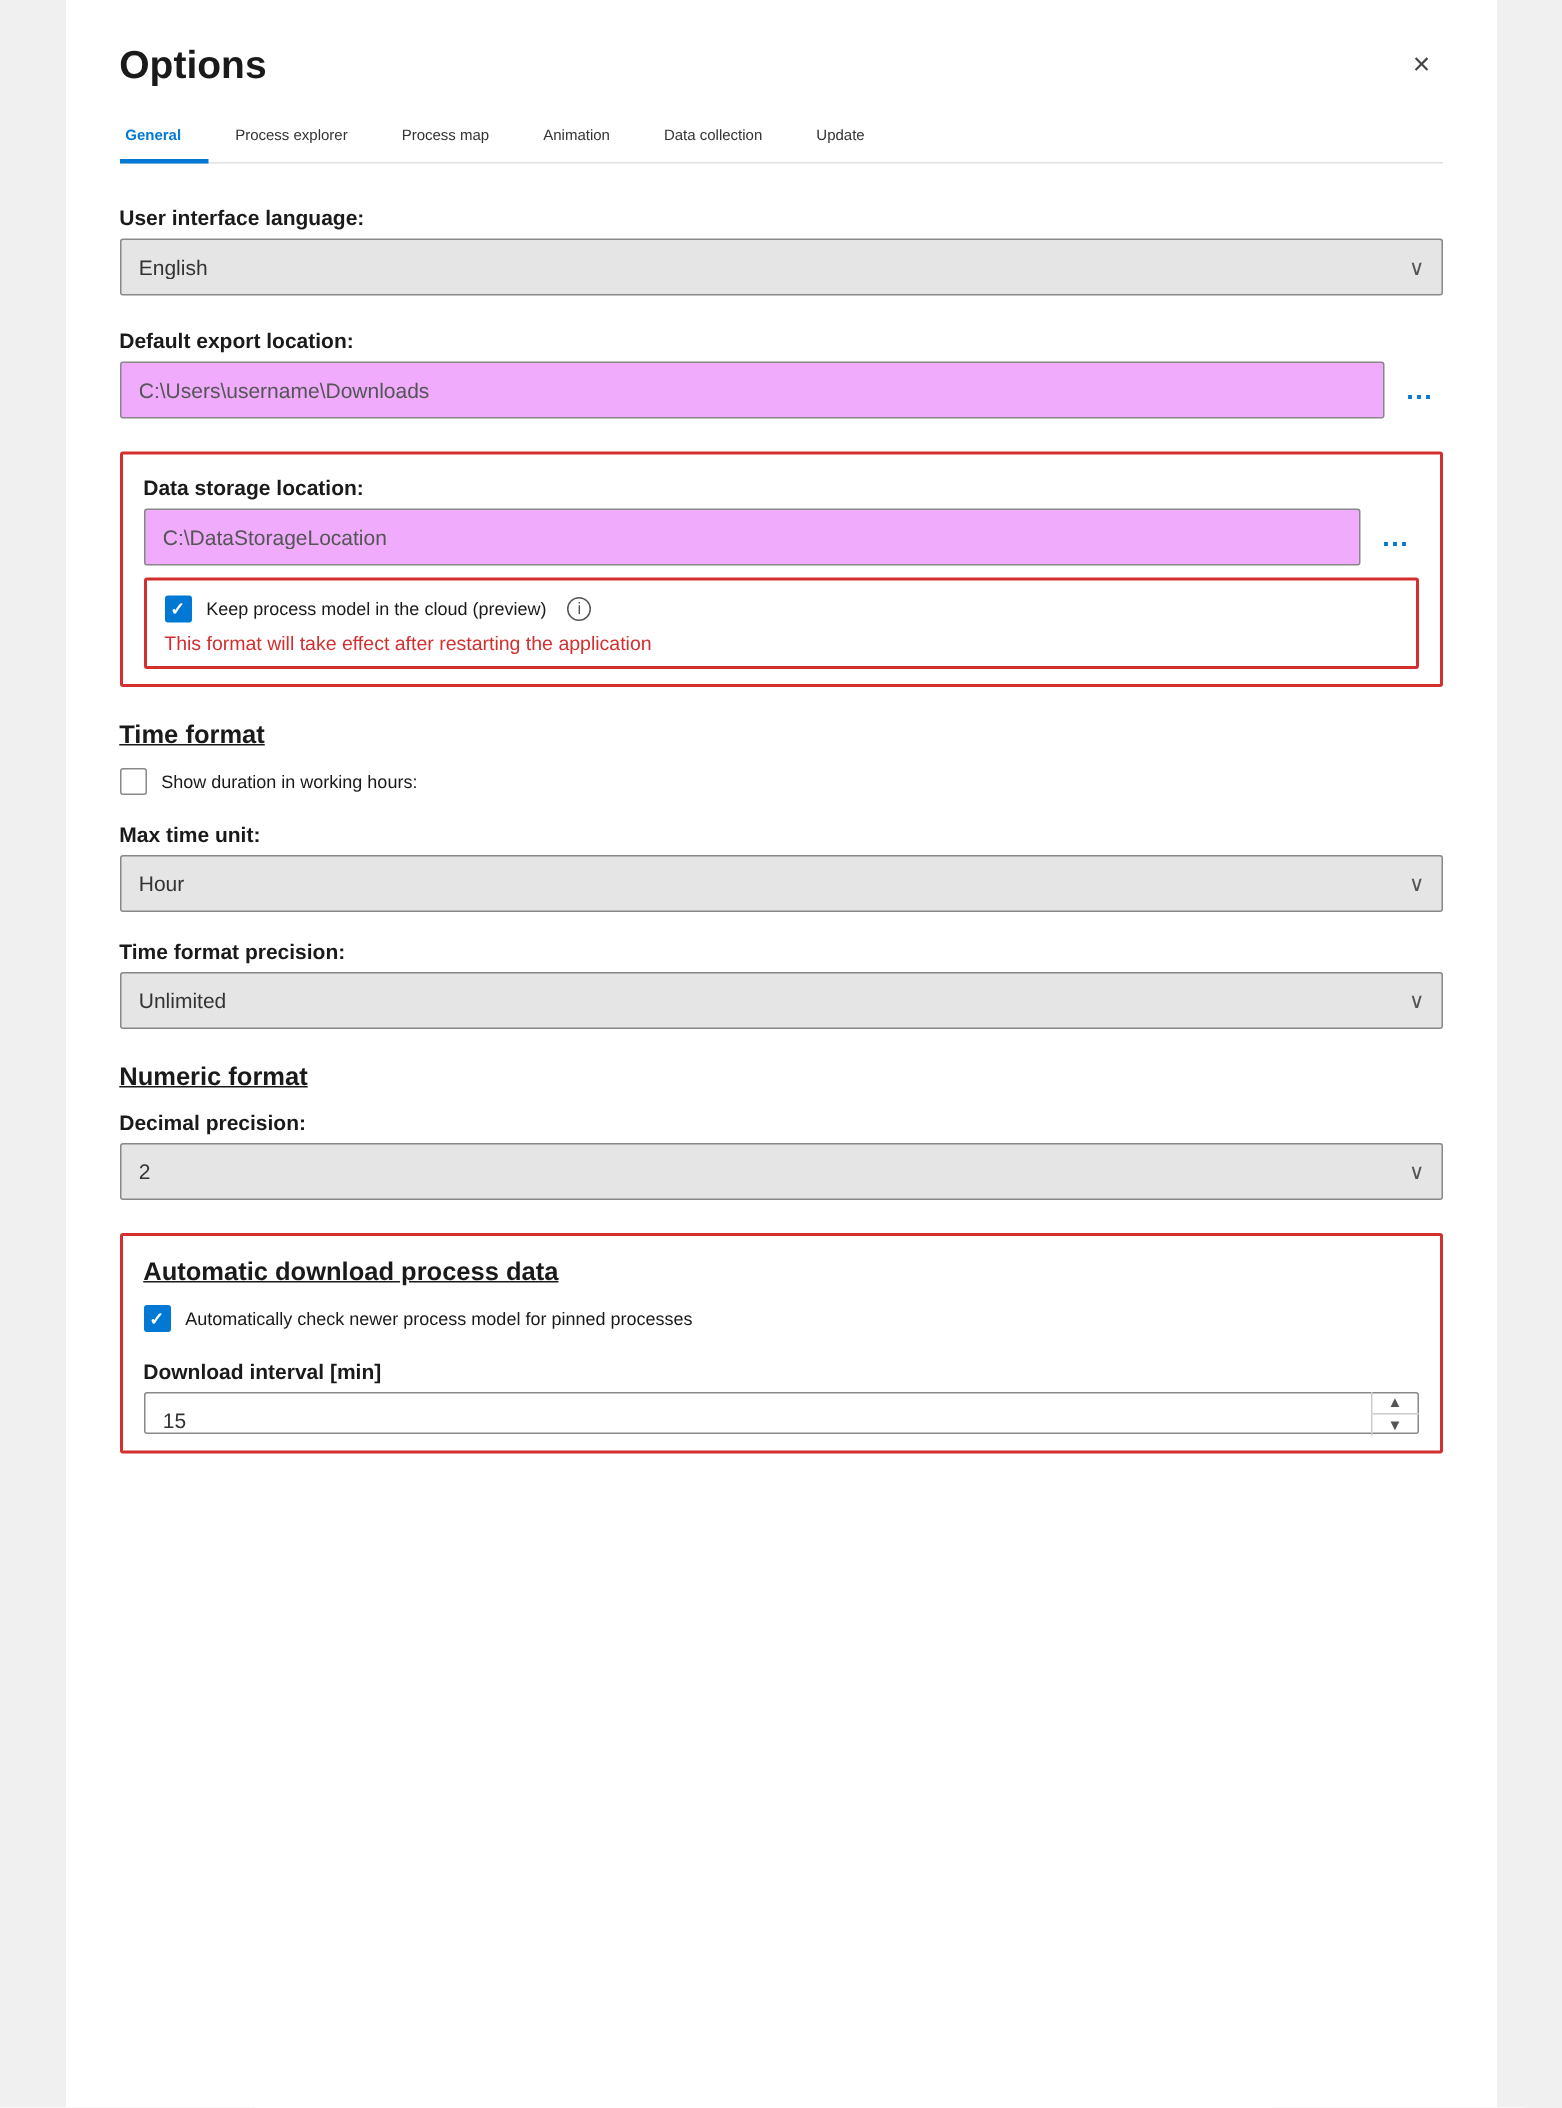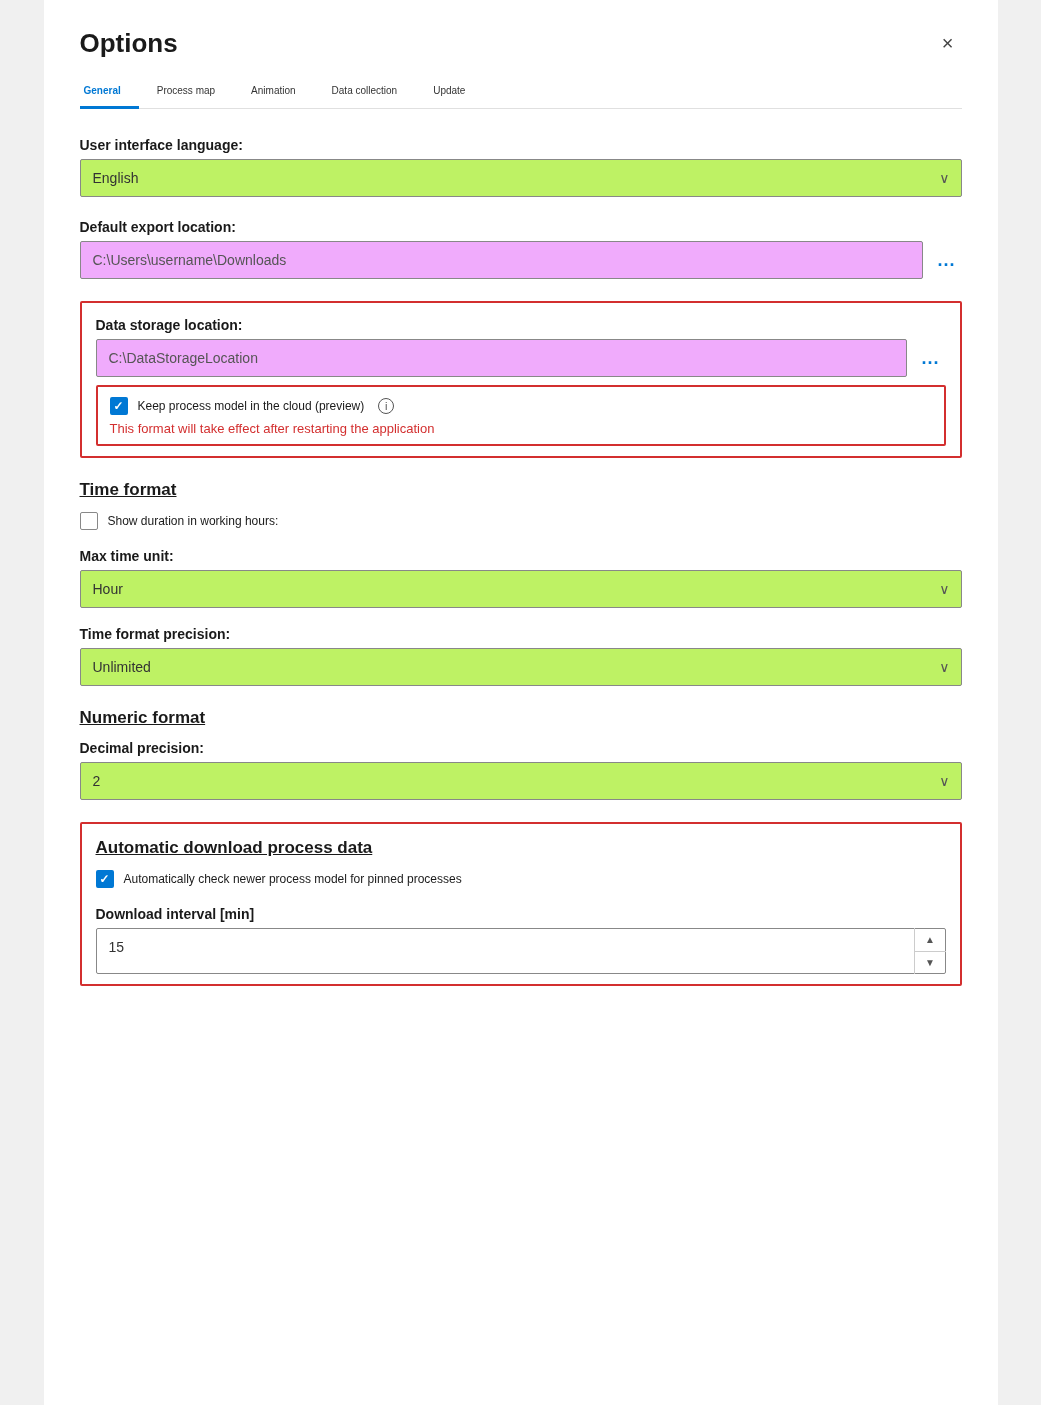--- a/index.html
+++ b/index.html
@@ -104,21 +104,21 @@
       width: 100%;
     }
 
     .select-control {
       width: 100%;
       border: 1px solid #888;
       border-radius: 2px;
       padding: 10px 40px 10px 12px;
       font-size: 14px;
       color: #333;
-      background: #bef264;
+      background: #e5e5e5;
       appearance: none;
       cursor: pointer;
     }
 
     .select-arrow {
       position: absolute;
       right: 12px;
       top: 50%;
       transform: translateY(-50%);
       pointer-events: none;
@@ -228,21 +228,21 @@
 
     .spinner-wrapper {
       position: relative;
       width: 100%;
     }
 
     .spinner-input {
       width: 100%;
       border: 1px solid #888;
       border-radius: 2px;
-      padding: 10px 40px 18px 12px;
+      padding: 10px 40px 0 12px;
       font-size: 14px;
       color: #333;
       background: #fff;
     }
 
     .spinner-arrows {
       position: absolute;
       right: 0;
       top: 0;
       bottom: 0;
@@ -273,20 +273,21 @@
 
 <div class="dialog">
 
   <div class="dialog-header">
     <span class="dialog-title">Options</span>
     <button class="close-btn">×</button>
   </div>
 
   <div class="tabs">
     <button class="tab active">General</button>
+    <button class="tab">Process explorer</button>
     <button class="tab">Process map</button>
     <button class="tab">Animation</button>
     <button class="tab">Data collection</button>
     <button class="tab">Update</button>
   </div>
 
   <div class="section">
     <label class="field-label">User interface language:</label>
     <div class="select-wrapper">
       <select class="select-control">

